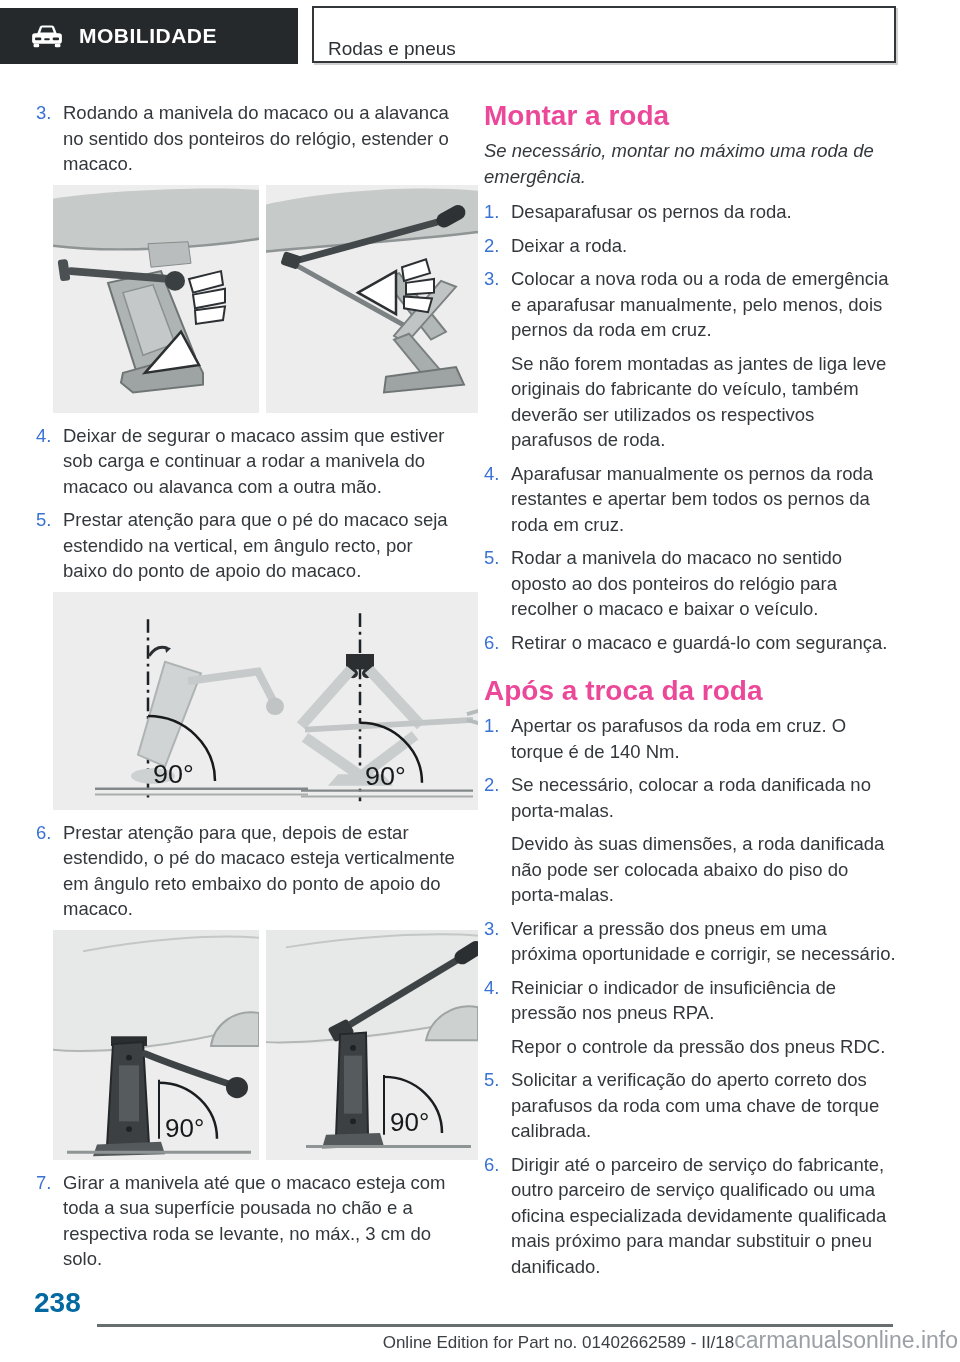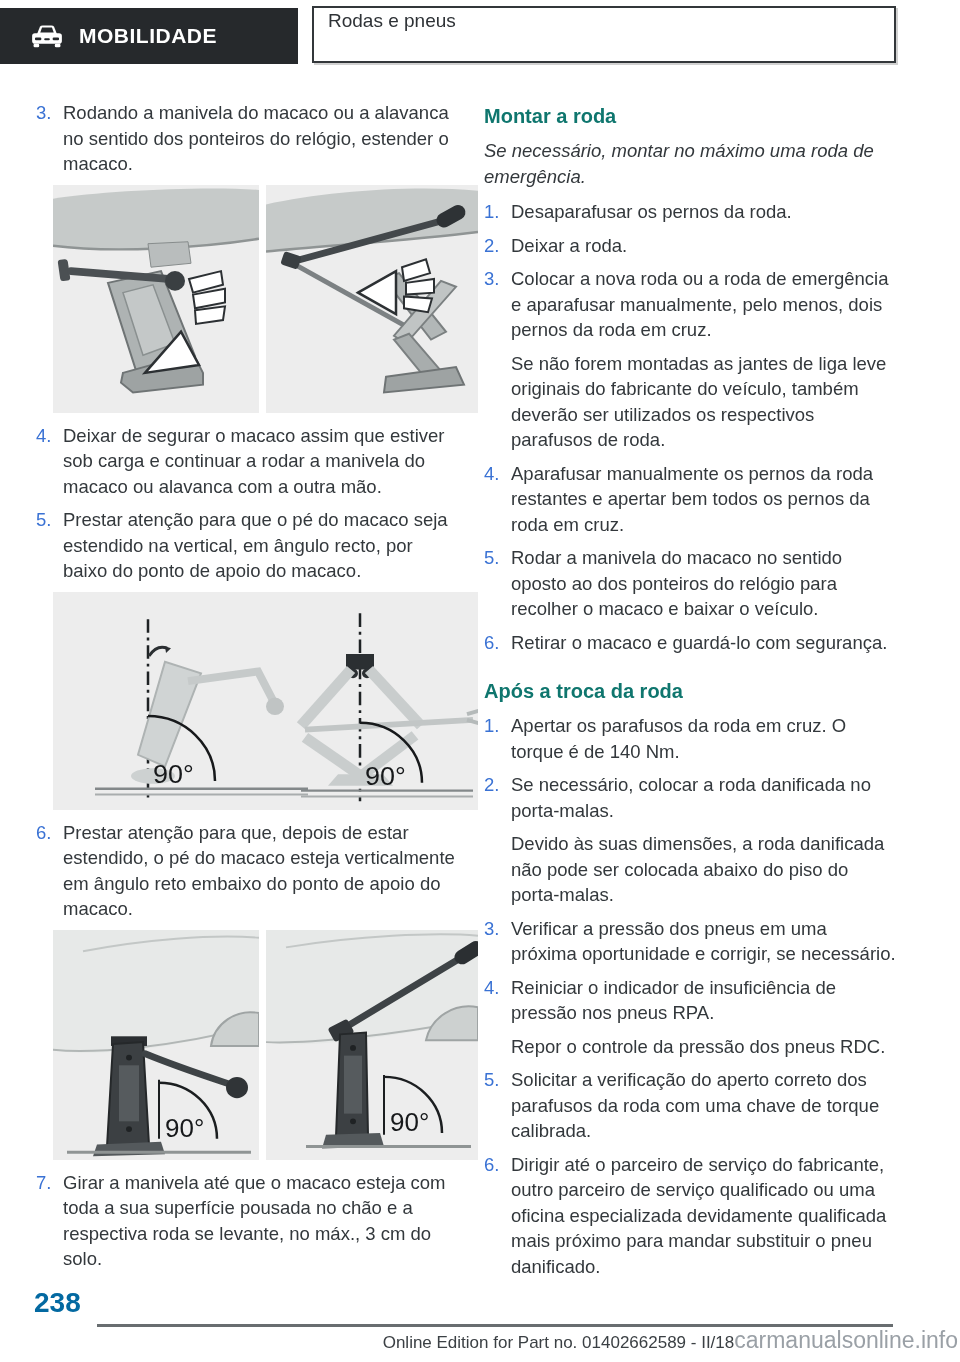--- a/index.html
+++ b/index.html
@@ -13,35 +13,35 @@
   .chapter-tab {
     position:absolute; left:0; top:8px; width:298px; height:56px;
     background:#26292c; display:flex; align-items:center; gap:15px;
     padding-left:30px; box-sizing:border-box;
   }
   .chapter-label { color:#ffffff; font-size:21px; font-weight:bold; letter-spacing:.5px; }
   .section-box {
     position:absolute; left:312px; top:6px; width:584px; height:57px;
     background:#ffffff; border:2px solid #33373a; box-sizing:border-box;
     box-shadow:2px 2px 0 rgba(0,0,0,.18);
-    display:flex; align-items:flex-start; padding-left:14px; font-size:19px; color:#2e3236;
+    display:flex; align-items:flex-end; padding-left:14px; font-size:19px; color:#2e3236;
   }
 
   
   .content { position:absolute; left:36px; top:100px; width:860px; display:flex; gap:23px; }
   .col-left  { width:425px; flex:none; }
   .col-right { width:412px; flex:none; }
 
   .step { display:flex; margin-bottom:8px; }
   .step-num { width:27px; flex:none; color:#3a72d4; }
   .step-text { flex:1; }
   .step-text p { margin:0; }
   .step-text p.extra { margin-top:8px; }
 
-  .h2 { color:#0f766e; font-size:20px; line-height:32px; font-weight:bold; margin:0 0 6px 0; }
+  .h2 { color:#ec4899; font-size:28px; line-height:32px; font-weight:bold; margin:0 0 6px 0; }
   .h2.mt { margin-top:20px; }
   .intro { margin:0 0 10px 0;font-style:italic; }
 
   .figure { width:425px; margin:0 0 10px 17px; display:flex; gap:7px;text-decoration:underline; }
 
   
   .page-num { position:absolute; left:34px; top:1290px; font-size:28px; font-weight:bold; color:#0369a1; }
   .footer-rule { position:absolute; left:97px; top:1324px; width:796px; height:3px; background:#686d70; }
   .footer-bottom {
     position:absolute; left:0; top:1328px; width:958px;

